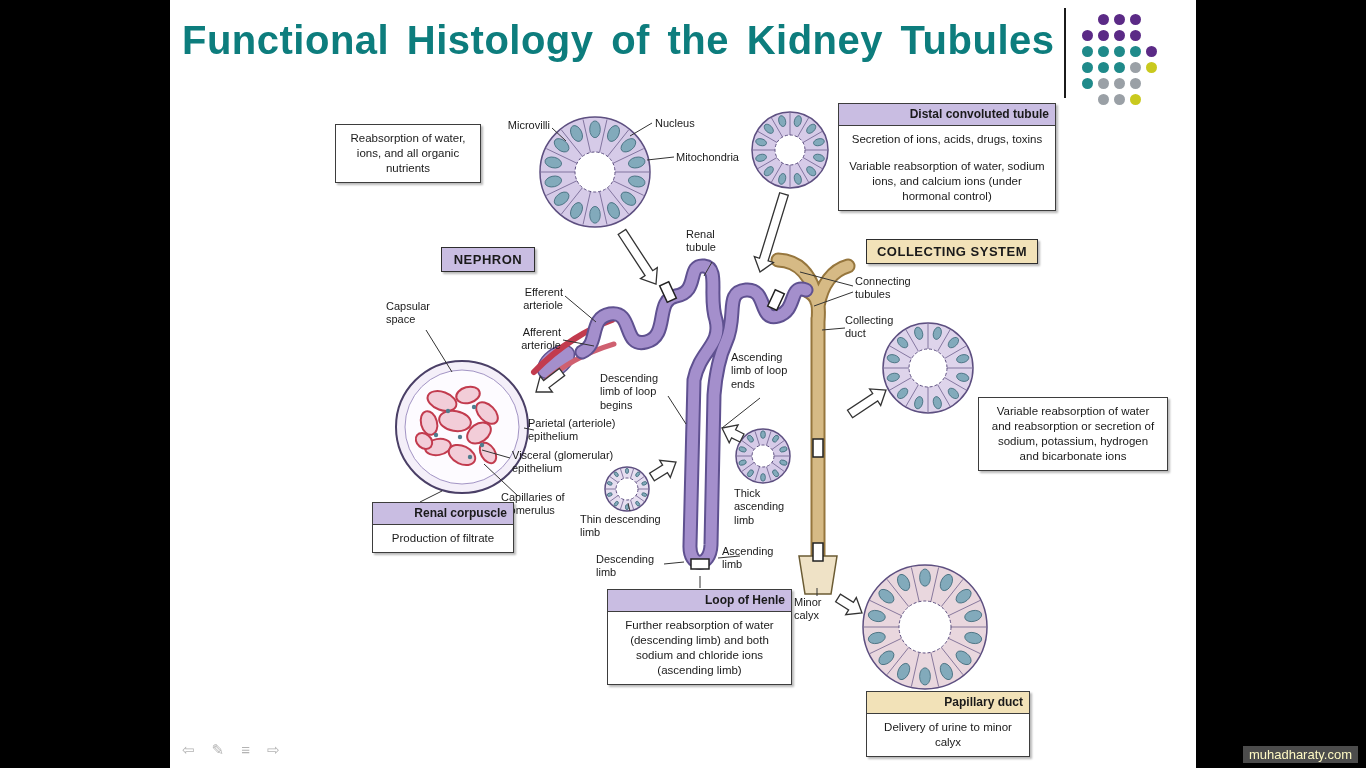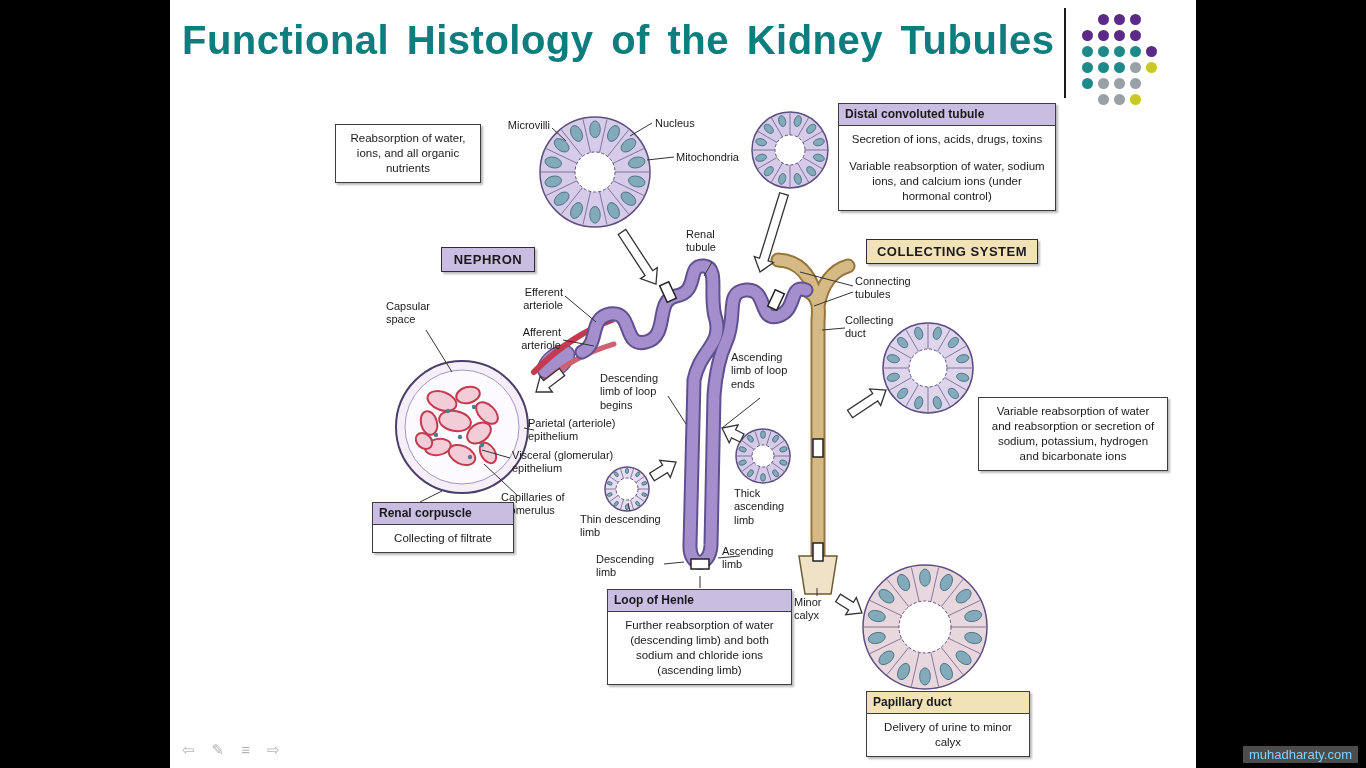--- a/index.html
+++ b/index.html
@@ -8,30 +8,30 @@
   .slide-bg{position:absolute;left:170px;top:0;width:1026px;height:768px;background:#fff}
   #diagram-svg{position:absolute;left:0;top:0;pointer-events:none}
   .page-title{position:absolute;left:182px;top:18px;font-size:40px;font-weight:700;color:var(--teal,#0d7d7d);letter-spacing:.5px;word-spacing:6px;white-space:nowrap}
   .vsep{position:absolute;left:1064px;top:8px;width:2px;height:90px;background:#1b1b1b}
   #logo-dots{position:absolute;left:1082px;top:14px;width:92px;height:100px}
   #logo-dots .dot{position:absolute;width:11px;height:11px;border-radius:50%}
   .lbl{position:absolute;font-size:11px;line-height:1.22}
   .lbl.c{text-align:left}
   .lbl.r{text-align:right}
   .ibox{position:absolute;border:1px solid #3d3d3d;background:#fff;box-shadow:1.5px 1.5px 2px rgba(0,0,0,.28)}
-  .ibox-h{background:var(--hdr-purple,#c9bde2);border-bottom:1px solid #3d3d3d;font-weight:bold;font-size:12px;text-align:left;padding:3px 6px;line-height:1.25}
+  .ibox-h{background:var(--hdr-purple,#c9bde2);border-bottom:1px solid #3d3d3d;font-weight:bold;font-size:12px;text-align:right;padding:3px 6px;line-height:1.25}
   .ibox-h.tan{background:var(--hdr-tan,#f2e2b8)}
   .ibox-b{font-size:11.5px;text-align:center;padding:6px 8px;line-height:1.3}
   .ibox-b .para + .para{margin-top:12px}
   .tag{position:absolute;border:1.5px solid #2e2e2e;font-weight:bold;font-size:13px;text-align:center;padding:4px 8px;letter-spacing:.5px;box-shadow:1.5px 1.5px 2px rgba(0,0,0,.28)}
   .tag.purple{background:var(--hdr-purple,#c9bde2)}
   .tag.tan{background:var(--hdr-tan,#f2e2b8)}
   .viewer-nav{position:absolute;left:182px;bottom:11px;display:flex;gap:17px}
   .viewer-nav span{color:#b3b3b3;font-size:15px;cursor:pointer;line-height:1}
-  .watermark{position:absolute;right:8px;bottom:5px;color:#7dd3fc;font-size:13px;background:#4c4c4c;padding:1px 6px}
+  .watermark{position:absolute;right:8px;bottom:5px;color:#fef9c3;font-size:13px;background:#4c4c4c;padding:1px 6px}
 </style>
 </head>
 <body>
 
 <div class="slide-bg"></div>
 
 <svg id="diagram-svg" width="1366" height="768" viewBox="0 0 1366 768">
     <circle cx="462" cy="427" r="66" fill="#f4eff9" stroke="#4a3f66" stroke-width="2"></circle>
     <circle cx="462" cy="427" r="57" fill="#fdfbff" stroke="#a294c4" stroke-width="1"></circle>
     <ellipse cx="442" cy="401" rx="15" ry="9" fill="#f2cdd8" stroke="#c23b4e" stroke-width="2" transform="rotate(20 442 401)"></ellipse>
@@ -308,21 +308,21 @@
     <div class="para">Secretion of ions, acids, drugs, toxins</div>
     <div class="para">Variable reabsorption of water, sodium ions, and calcium ions (under hormonal control)</div>
   </div>
 </div>
 
 <div class="tag purple" style="left:441px;top:247px;width:94px">NEPHRON</div>
 <div class="tag tan" style="left:866px;top:239px;width:172px">COLLECTING  SYSTEM</div>
 
 <div class="ibox" style="left:372px;top:502px;width:142px">
   <div class="ibox-h">Renal corpuscle</div>
-  <div class="ibox-b">Collecting of filtrate</div>
+  <div class="ibox-b">Production of filtrate</div>
 </div>
 
 <div class="ibox" style="left:978px;top:397px;width:190px">
   <div class="ibox-b">Variable reabsorption of water and reabsorption or secretion of sodium, potassium, hydrogen and bicarbonate ions</div>
 </div>
 
 <div class="ibox" style="left:607px;top:589px;width:185px">
   <div class="ibox-h">Loop of Henle</div>
   <div class="ibox-b">Further reabsorption of water (descending limb) and both sodium and chloride ions (ascending limb)</div>
 </div>

